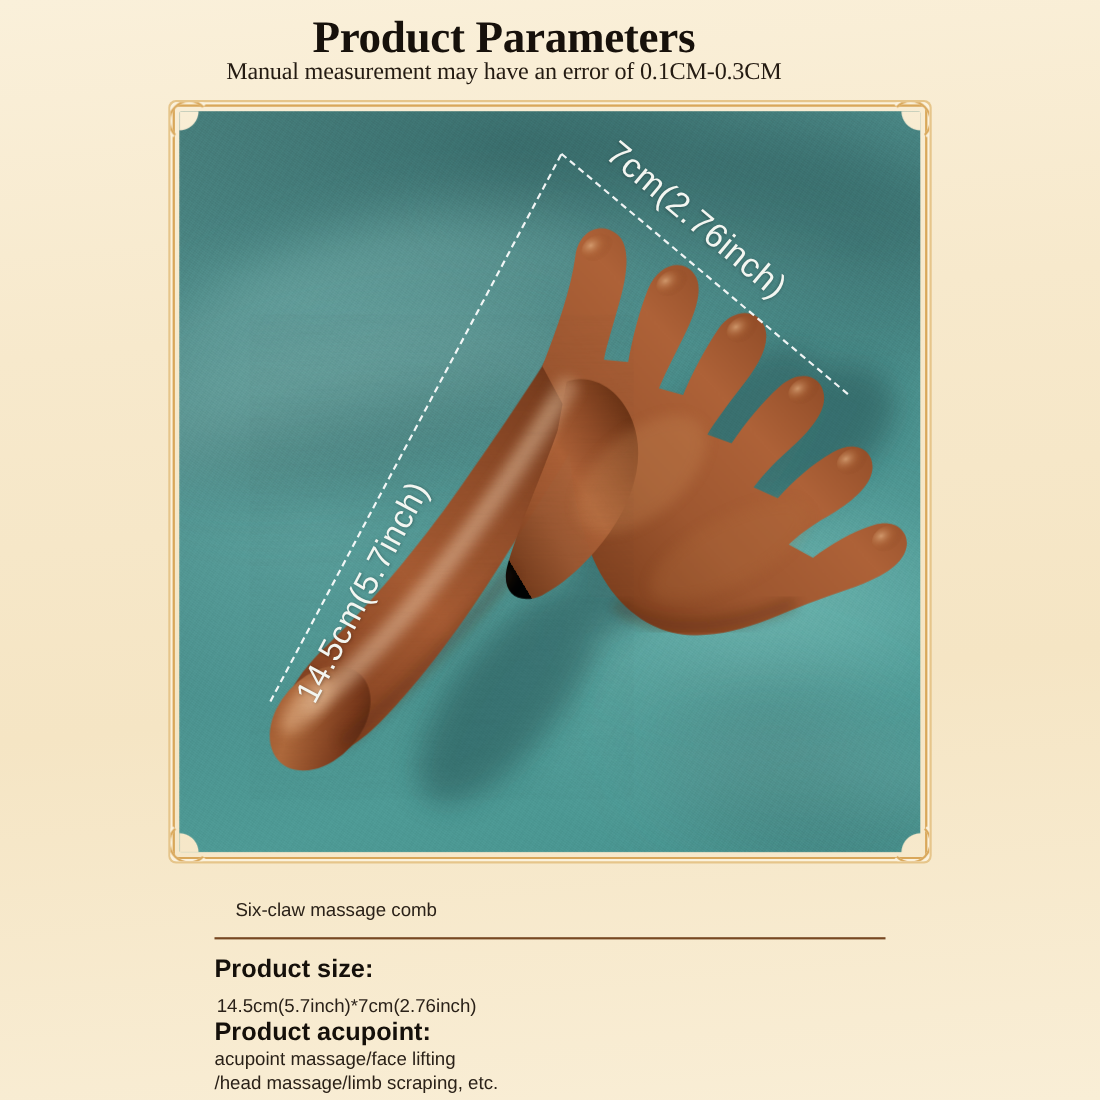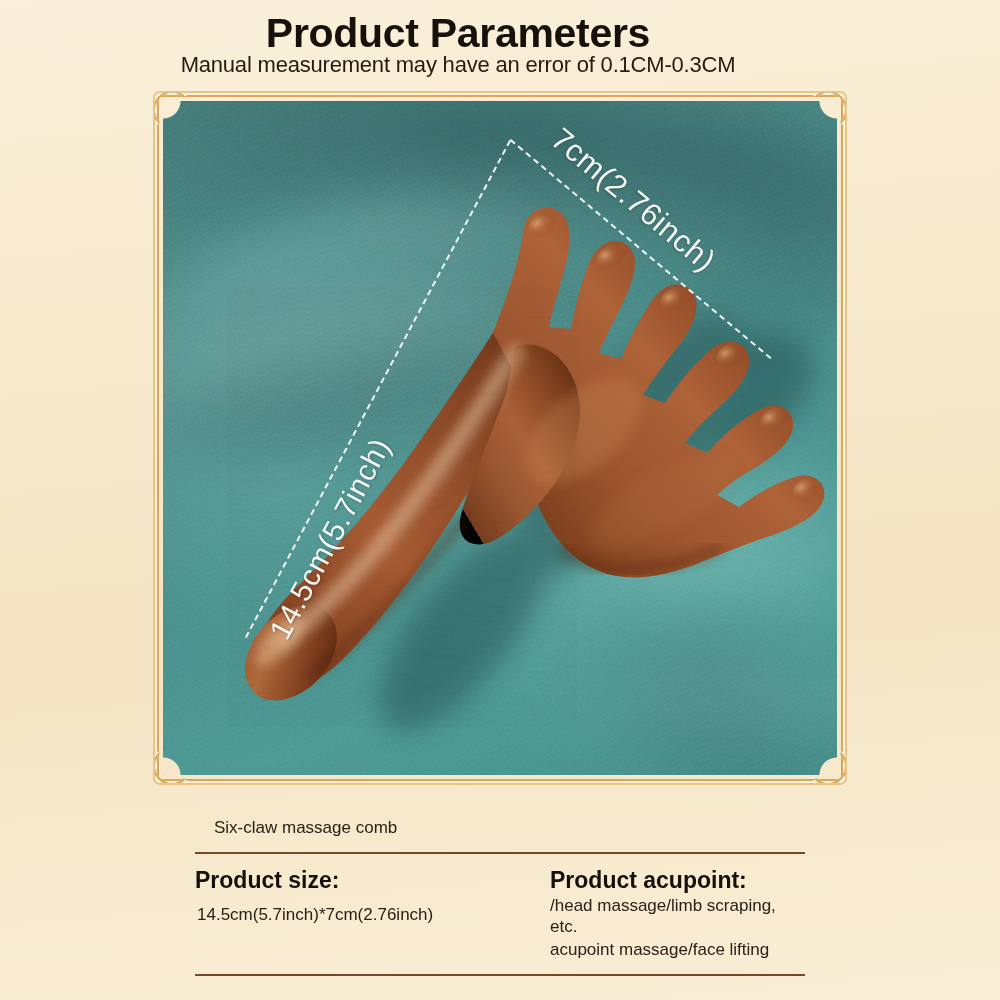--- a/index.html
+++ b/index.html
@@ -5,21 +5,21 @@
   * { margin:0; padding:0; box-sizing:border-box; }
   html,body { width:1000px; height:1000px; }
   body{
     font-family:"Liberation Sans", sans-serif;
     background:linear-gradient(175deg,#FAF0DA 0%,#F7E9CC 30%,#F5E5C4 62%,#F9EED6 100%);
     position:relative; overflow:hidden;
   }
 
   
   #header{ position:absolute; top:0; left:0; width:916px; height:96px;
-           display:flex; flex-direction:column; align-items:center; }
+           display:flex; flex-direction:column; align-items:center;font-family:Liberation Serif, serif; }
   #page-title{ font-size:41px; font-weight:bold; color:#17110B; letter-spacing:-.3px;
                margin-top:13px; line-height:1; }
   #page-subtitle{ font-size:22px; color:#241B12; line-height:1;
                   letter-spacing:-.2px; }
 
   
   #photo-frame{ position:absolute; left:157px; top:95px; width:686px; height:686px; }
   .frame-line{ position:absolute; inset:0; border:2px solid #D9A75A; border-radius:3px;
                box-shadow:0 0 0 2px #FBF2DD, 0 0 0 4px #E6C58A; }
   #photo-clip{ position:absolute; left:6px; top:6px; width:674px; height:674px;
@@ -84,21 +84,21 @@
   .dim-label{ position:absolute; color:#F3F6F1; white-space:nowrap;
               transform-origin:0 0; letter-spacing:.5px;
               text-shadow:0 1px 3px rgba(0,0,0,.30); }
 
   
   #specs{ position:absolute; left:195px; top:806px; width:610px; }
   .spec-head{ font-size:23px; font-weight:bold; color:#15100A; line-height:1.12; }
   .spec-val{ font-size:17px; color:#2A2118; line-height:1.25; }
   .spec-row1 .spec-val{ margin-top:11px; margin-left:19px; }
   .divider{ height:0; border-top:2px solid #6B3A14; margin-top:14px; opacity:.92; }
-  .spec-row2{ display:flex; margin-top:14px; }
+  .spec-row2{ display:flex; margin-top:14px;flex-direction:column; }
   #size-col{ width:355px; }
   #size-col .spec-val{ margin-top:10px; margin-left:2px; }
   #func-col{ flex:1; }
   #func-col .spec-val{ margin-top:1px; }
 </style>
 </head>
 <body>
 
 <div id="header">
   <div id="page-title">Product Parameters</div>
@@ -292,19 +292,19 @@
 
   <div class="divider"></div>
 
   <div class="spec-row2">
     <div id="size-col">
       <div class="spec-head">Product size:</div>
       <div class="spec-val">14.5cm(5.7inch)*7cm(2.76inch)</div>
     </div>
     <div id="func-col">
       <div class="spec-head">Product acupoint:</div>
+      <div class="spec-val">acupoint massage/face lifting</div>
       <div class="spec-val">/head massage/limb scraping, etc.</div>
-      <div class="spec-val">acupoint massage/face lifting</div>
     </div>
   </div>
 
   <div class="divider"></div>
 </div>
 
 </body></html>

